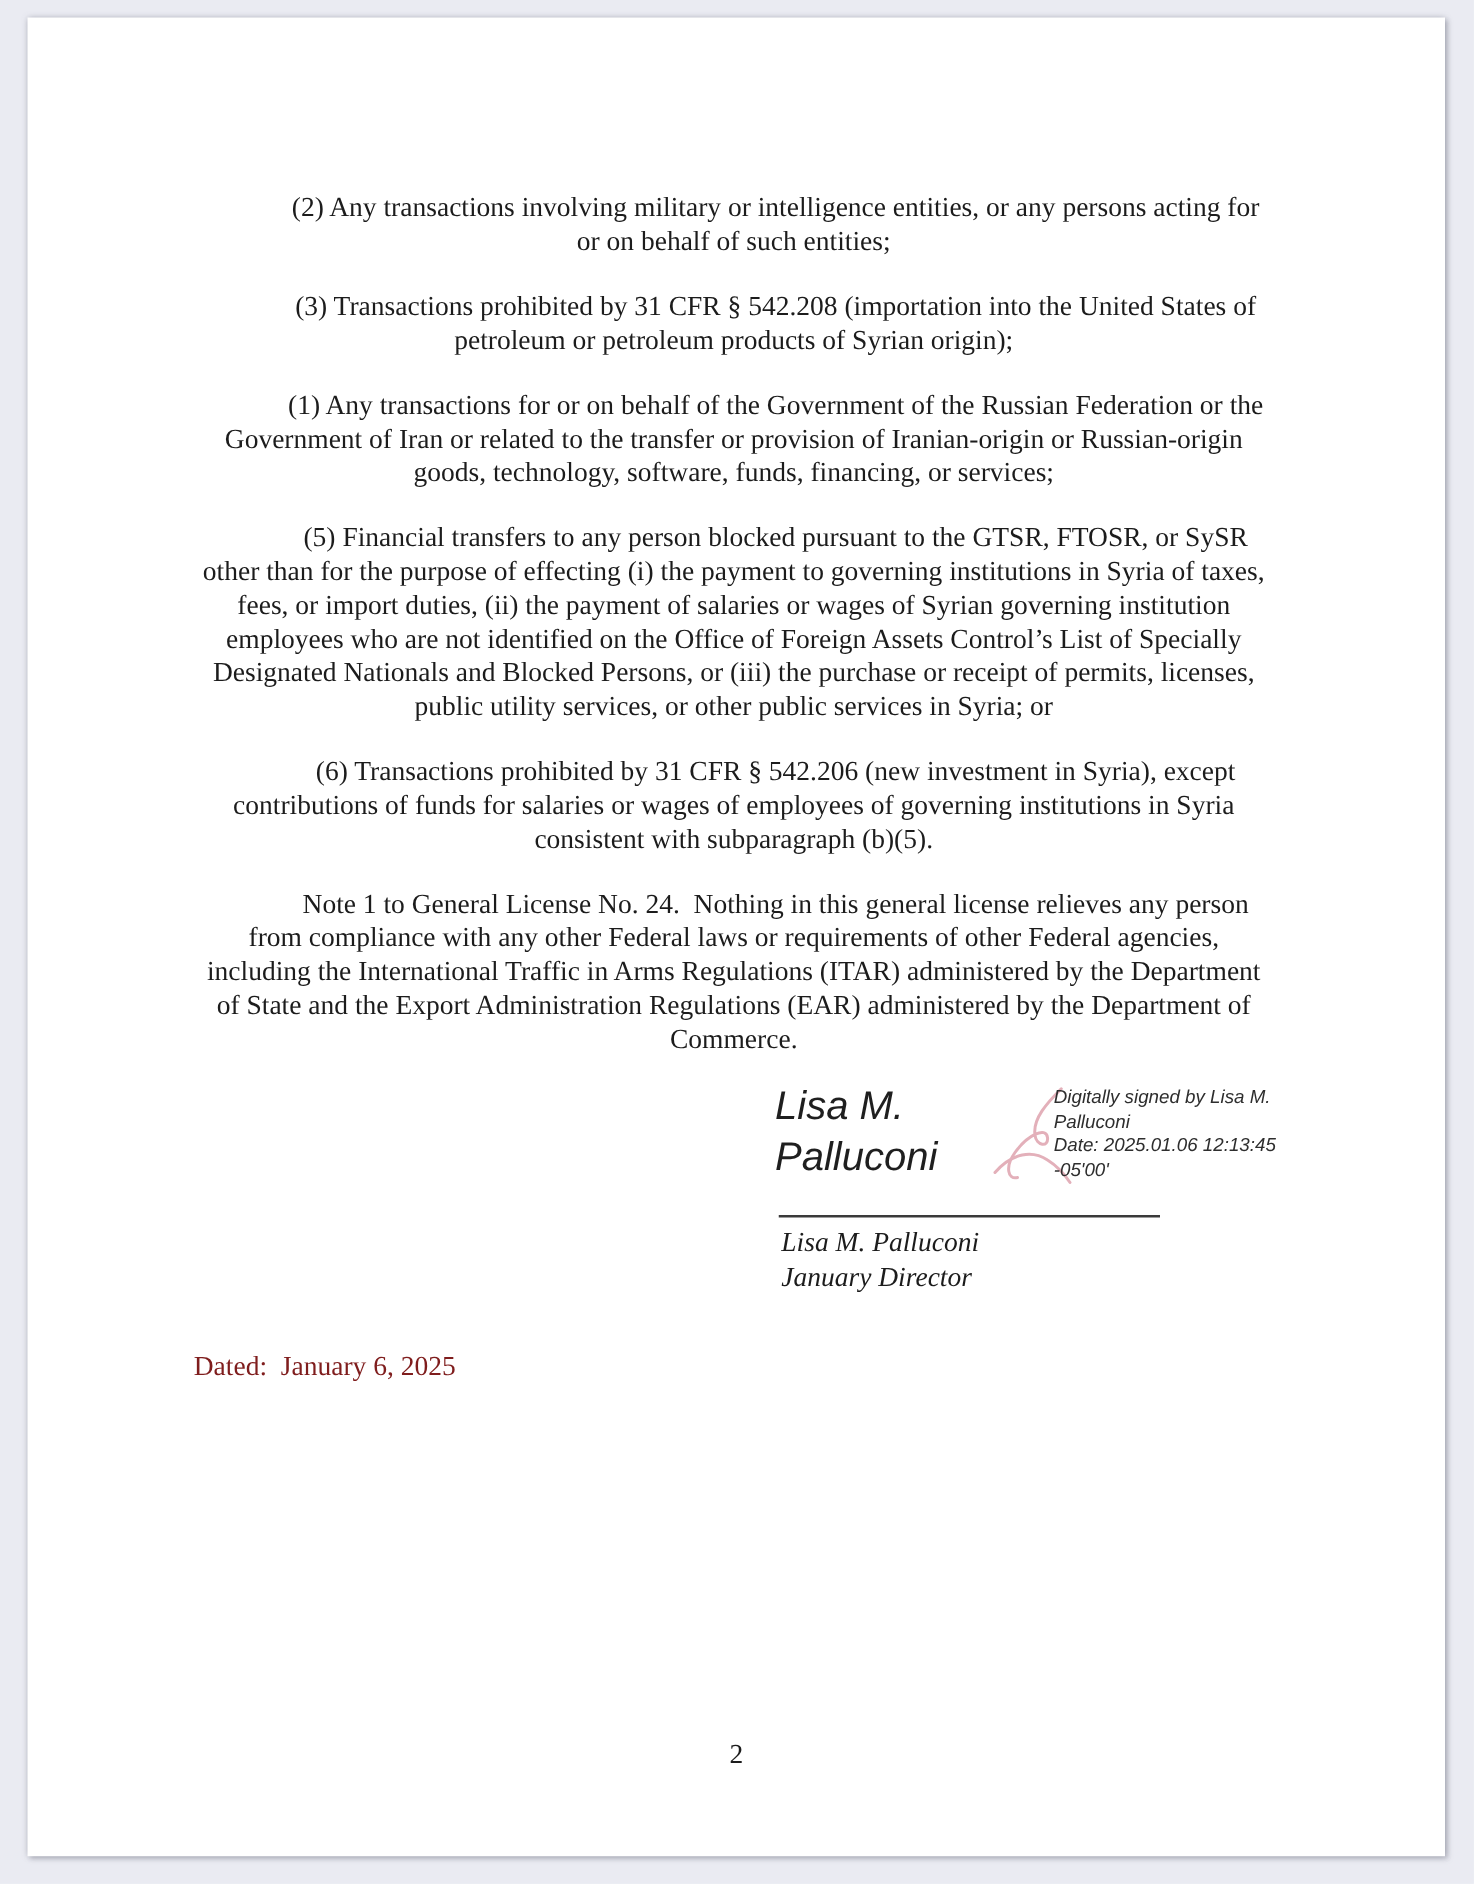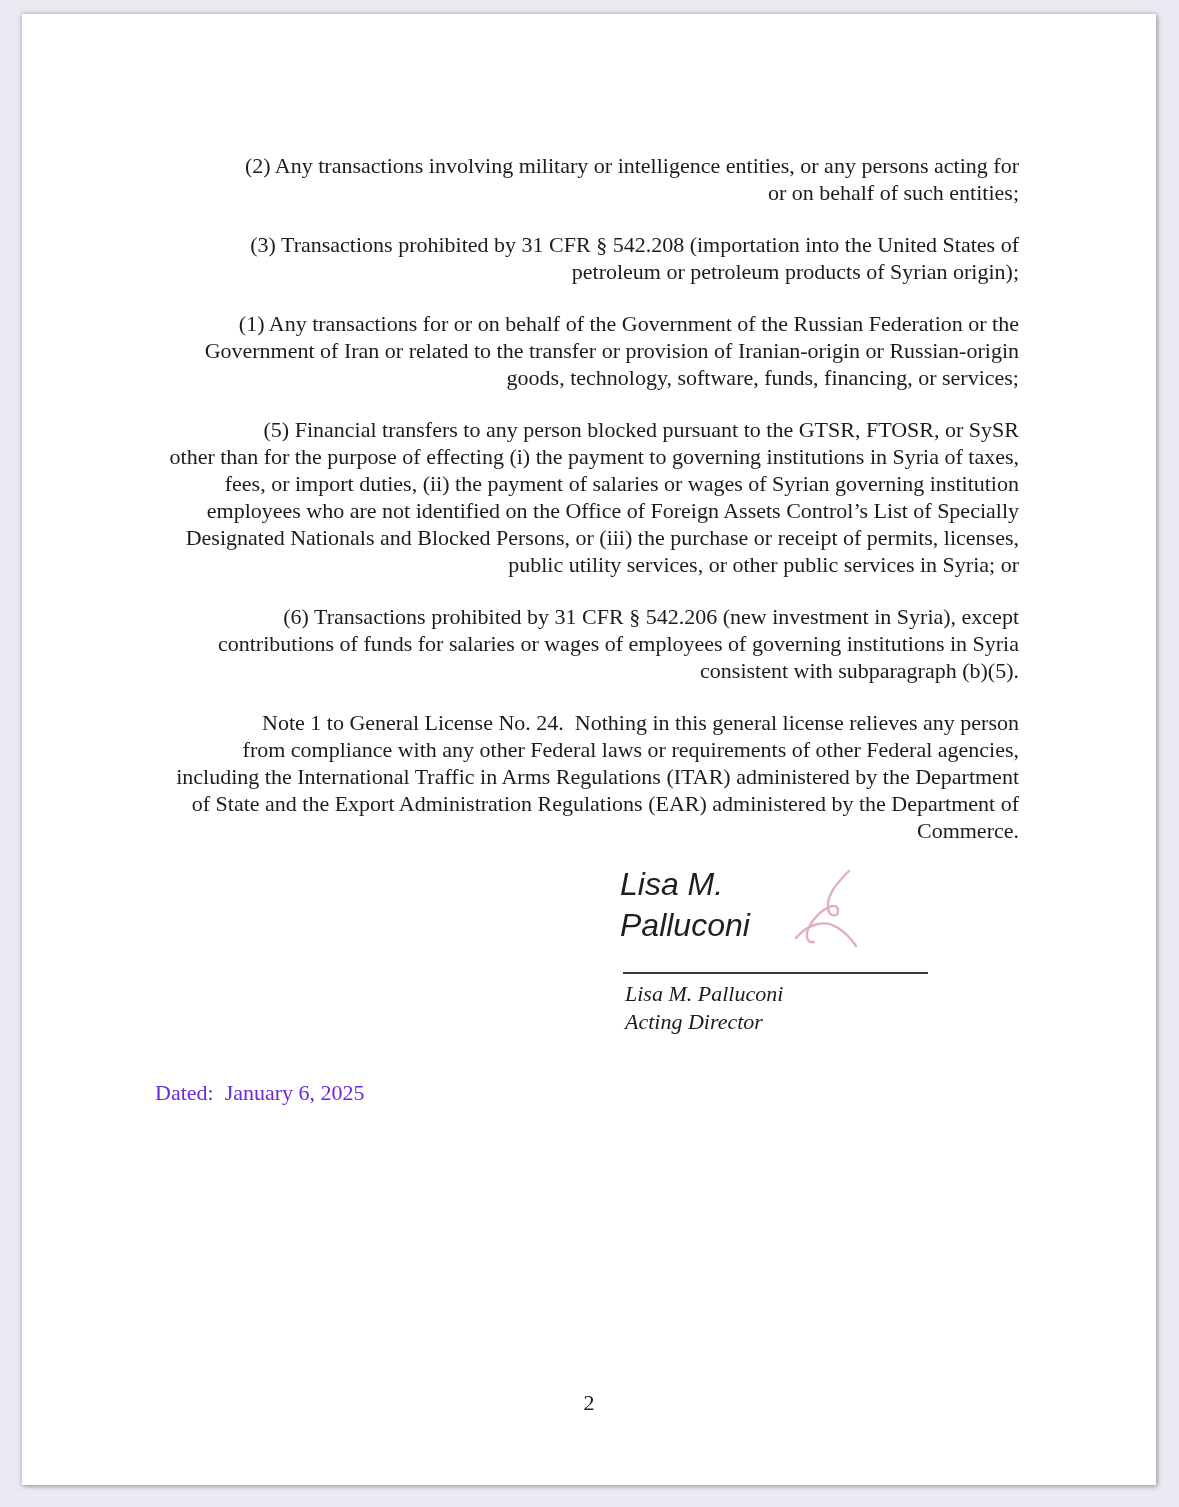--- a/index.html
+++ b/index.html
@@ -25,21 +25,21 @@
     left: 133px;
     top: 138px;
     width: 864px;
     font-size: 22px;
     line-height: 27px;
     color: #1c1c1c;
   }
   .textcol p {
     margin: 0 0 25px 0;
     text-indent: 67px;
-    text-align: right;
+    text-align: center;
   }
   .note-lead { font-weight: normal; }
   .prewrap { white-space: pre-wrap; }
 
   .sig {
     position: absolute;
     left: 598px;
     top: 846px;
     width: 345px;
     color: #1c1c1c;
@@ -87,21 +87,21 @@
     margin-top: 6px;
     margin-left: 5px;
     font-size: 22px;
     line-height: 27.5px;
   }
   .dated {
     position: absolute;
     left: 133px;
     top: 1066px;
     font-size: 22px;
-    color: #6d28d9;
+    color: #7f1d1d;
   }
   .pagenum {
     position: absolute;
     left: 0;
     top: 1376px;
     width: 100%;
     text-align: center;
     font-size: 22px;
     color: #1c1c1c;
   }
@@ -122,25 +122,29 @@
 
   <div class="sig">
     <div class="sig-stamp">
       <div class="sig-display-name">Lisa M. Palluconi</div>
       <svg class="sig-flourish" viewBox="0 0 84 84">
         <g fill="none" stroke="#dfa3ae" stroke-width="2.4" stroke-linecap="round" opacity="0.85">
           <path d="M57 3 C46 14 34 27 36 40 C37 49 47 50 46 42 C45 33 30 40 20 54 C12 65 14 76 22 74"></path>
           <path d="M4 70 C18 54 34 52 46 60 C54 65 60 72 64 78"></path>
         </g>
       </svg>
+      <div class="sig-digital">
+        <div>Digitally signed by Lisa M. Palluconi</div>
+        <div>Date: 2025.01.06 12:13:45 -05'00'</div>
+      </div>
     </div>
     <hr class="sig-rule">
     <div class="sig-block">
       <div>Lisa M. Palluconi</div>
-      <div>Acting Director</div>
+      <div>January Director</div>
     </div>
   </div>
 
   <div class="dated prewrap">Dated:  January 6, 2025</div>
 
   <div class="pagenum">2</div>
 
 </div>
 
 </body></html>

